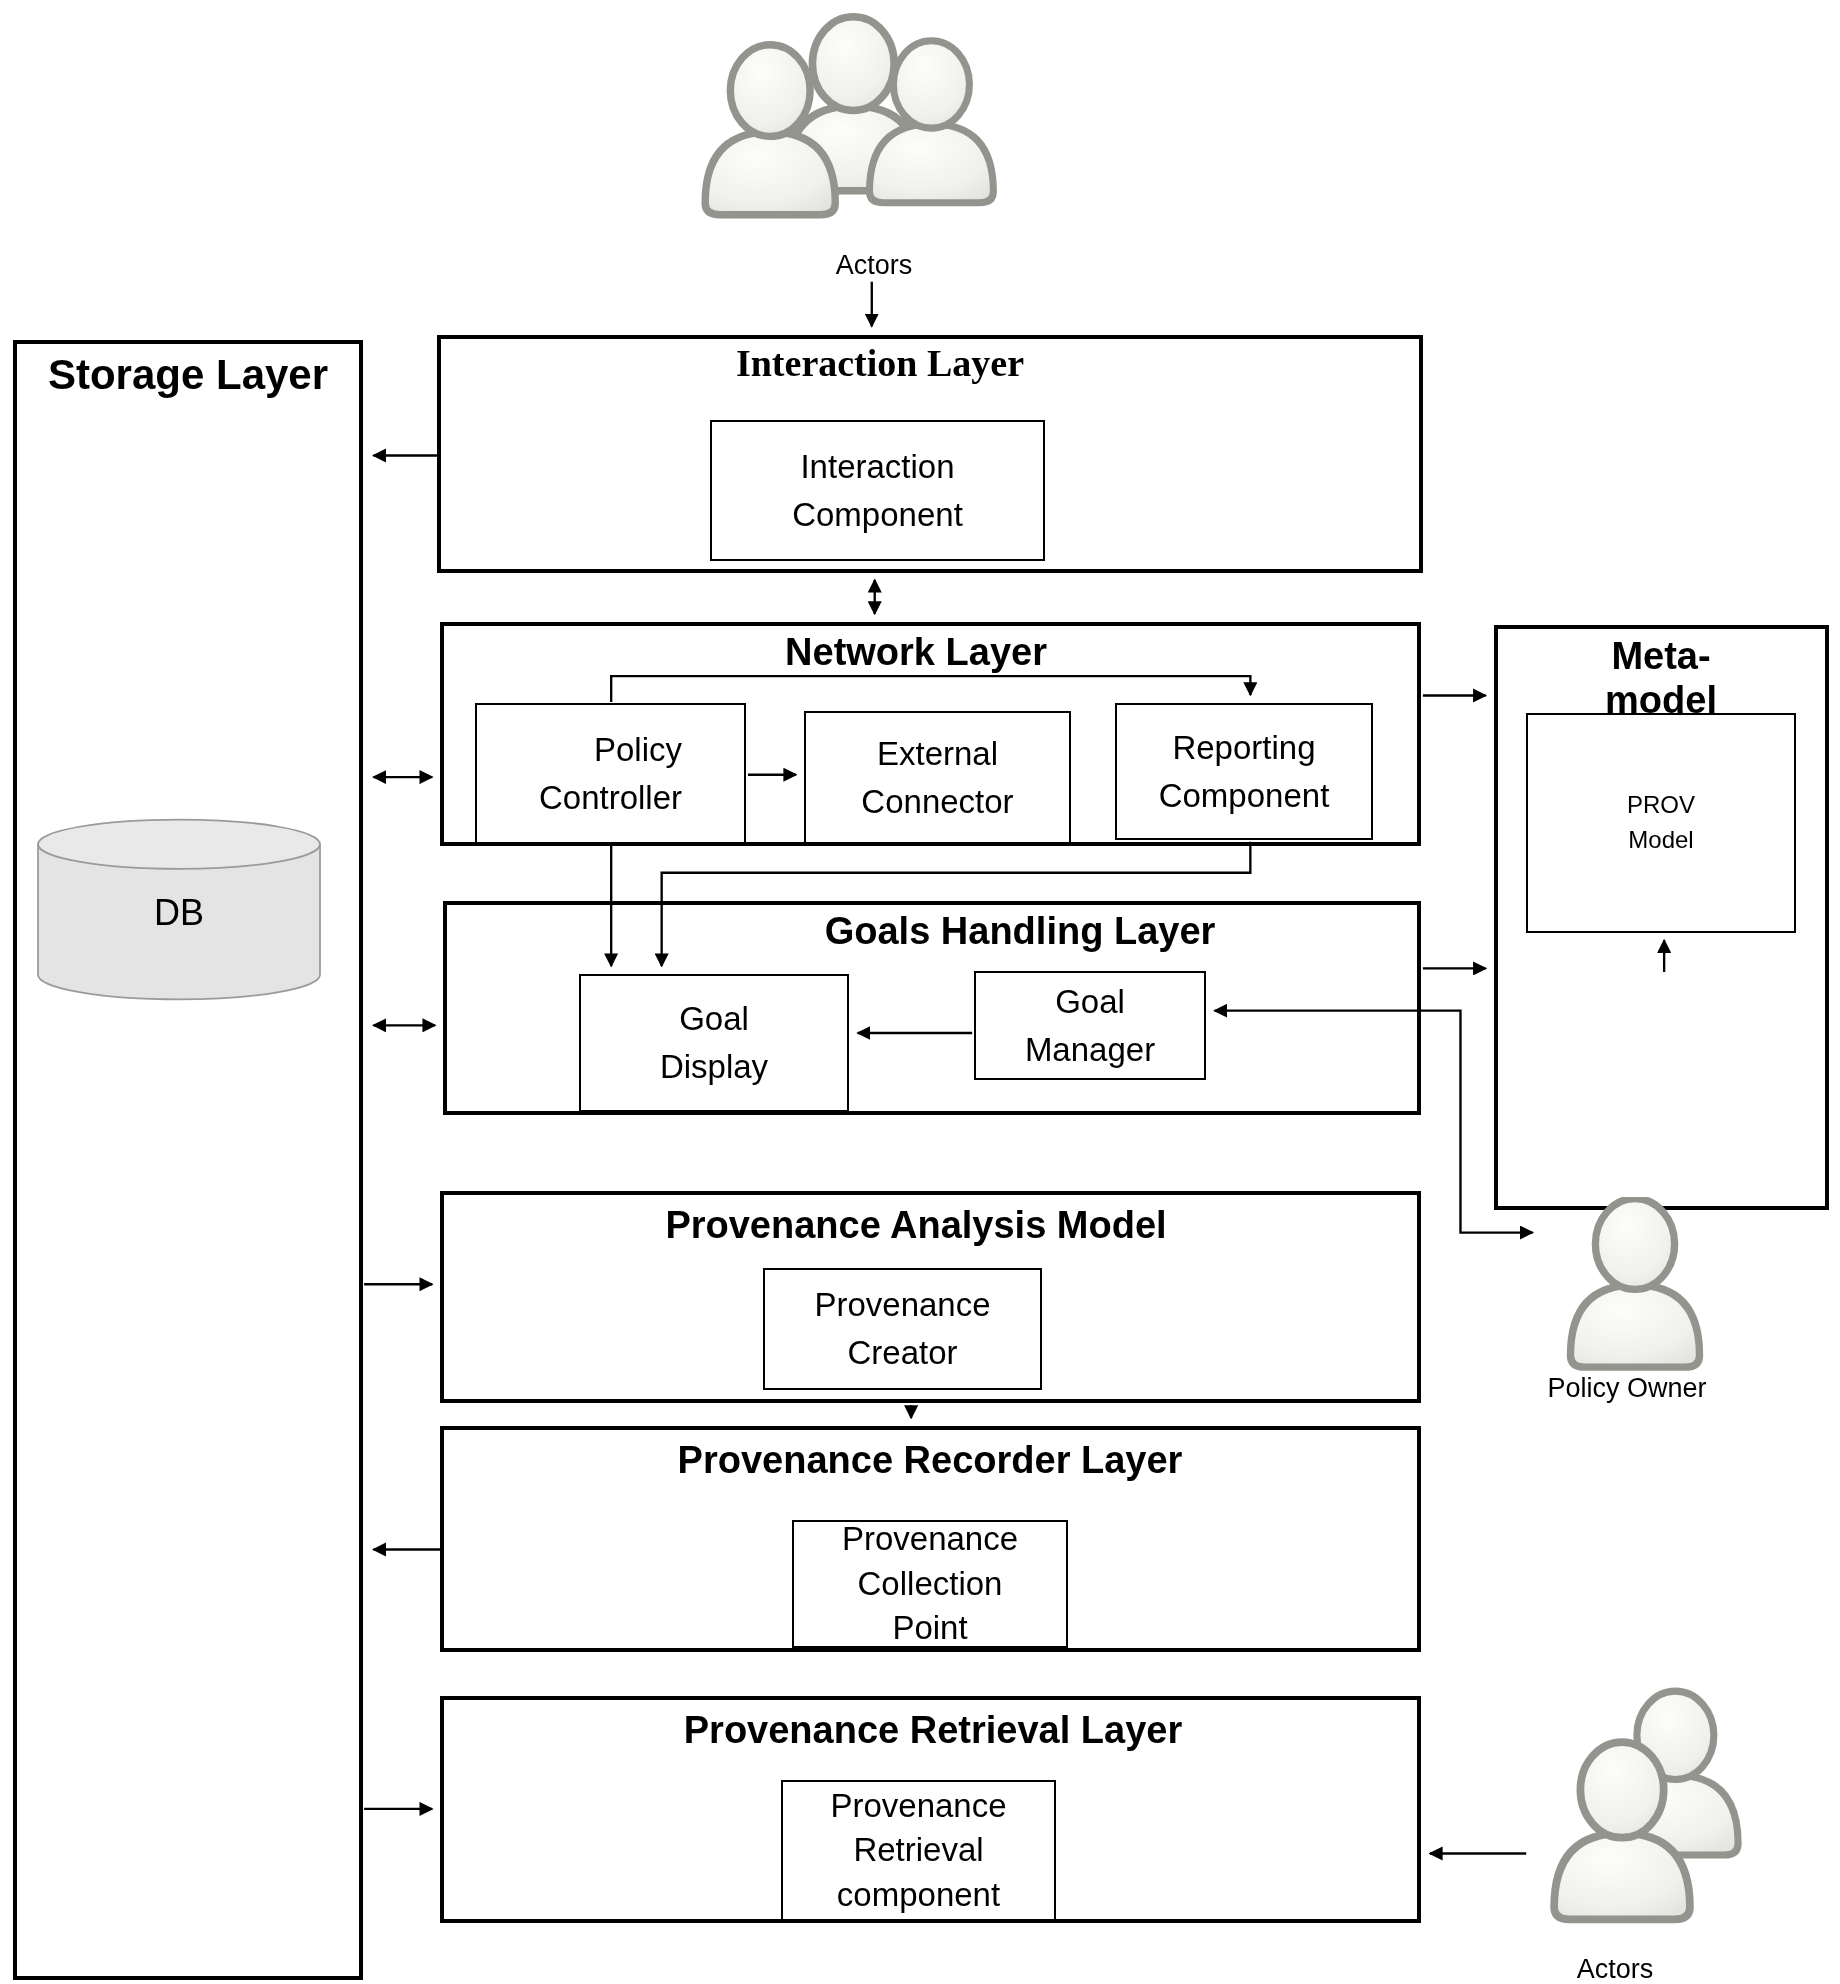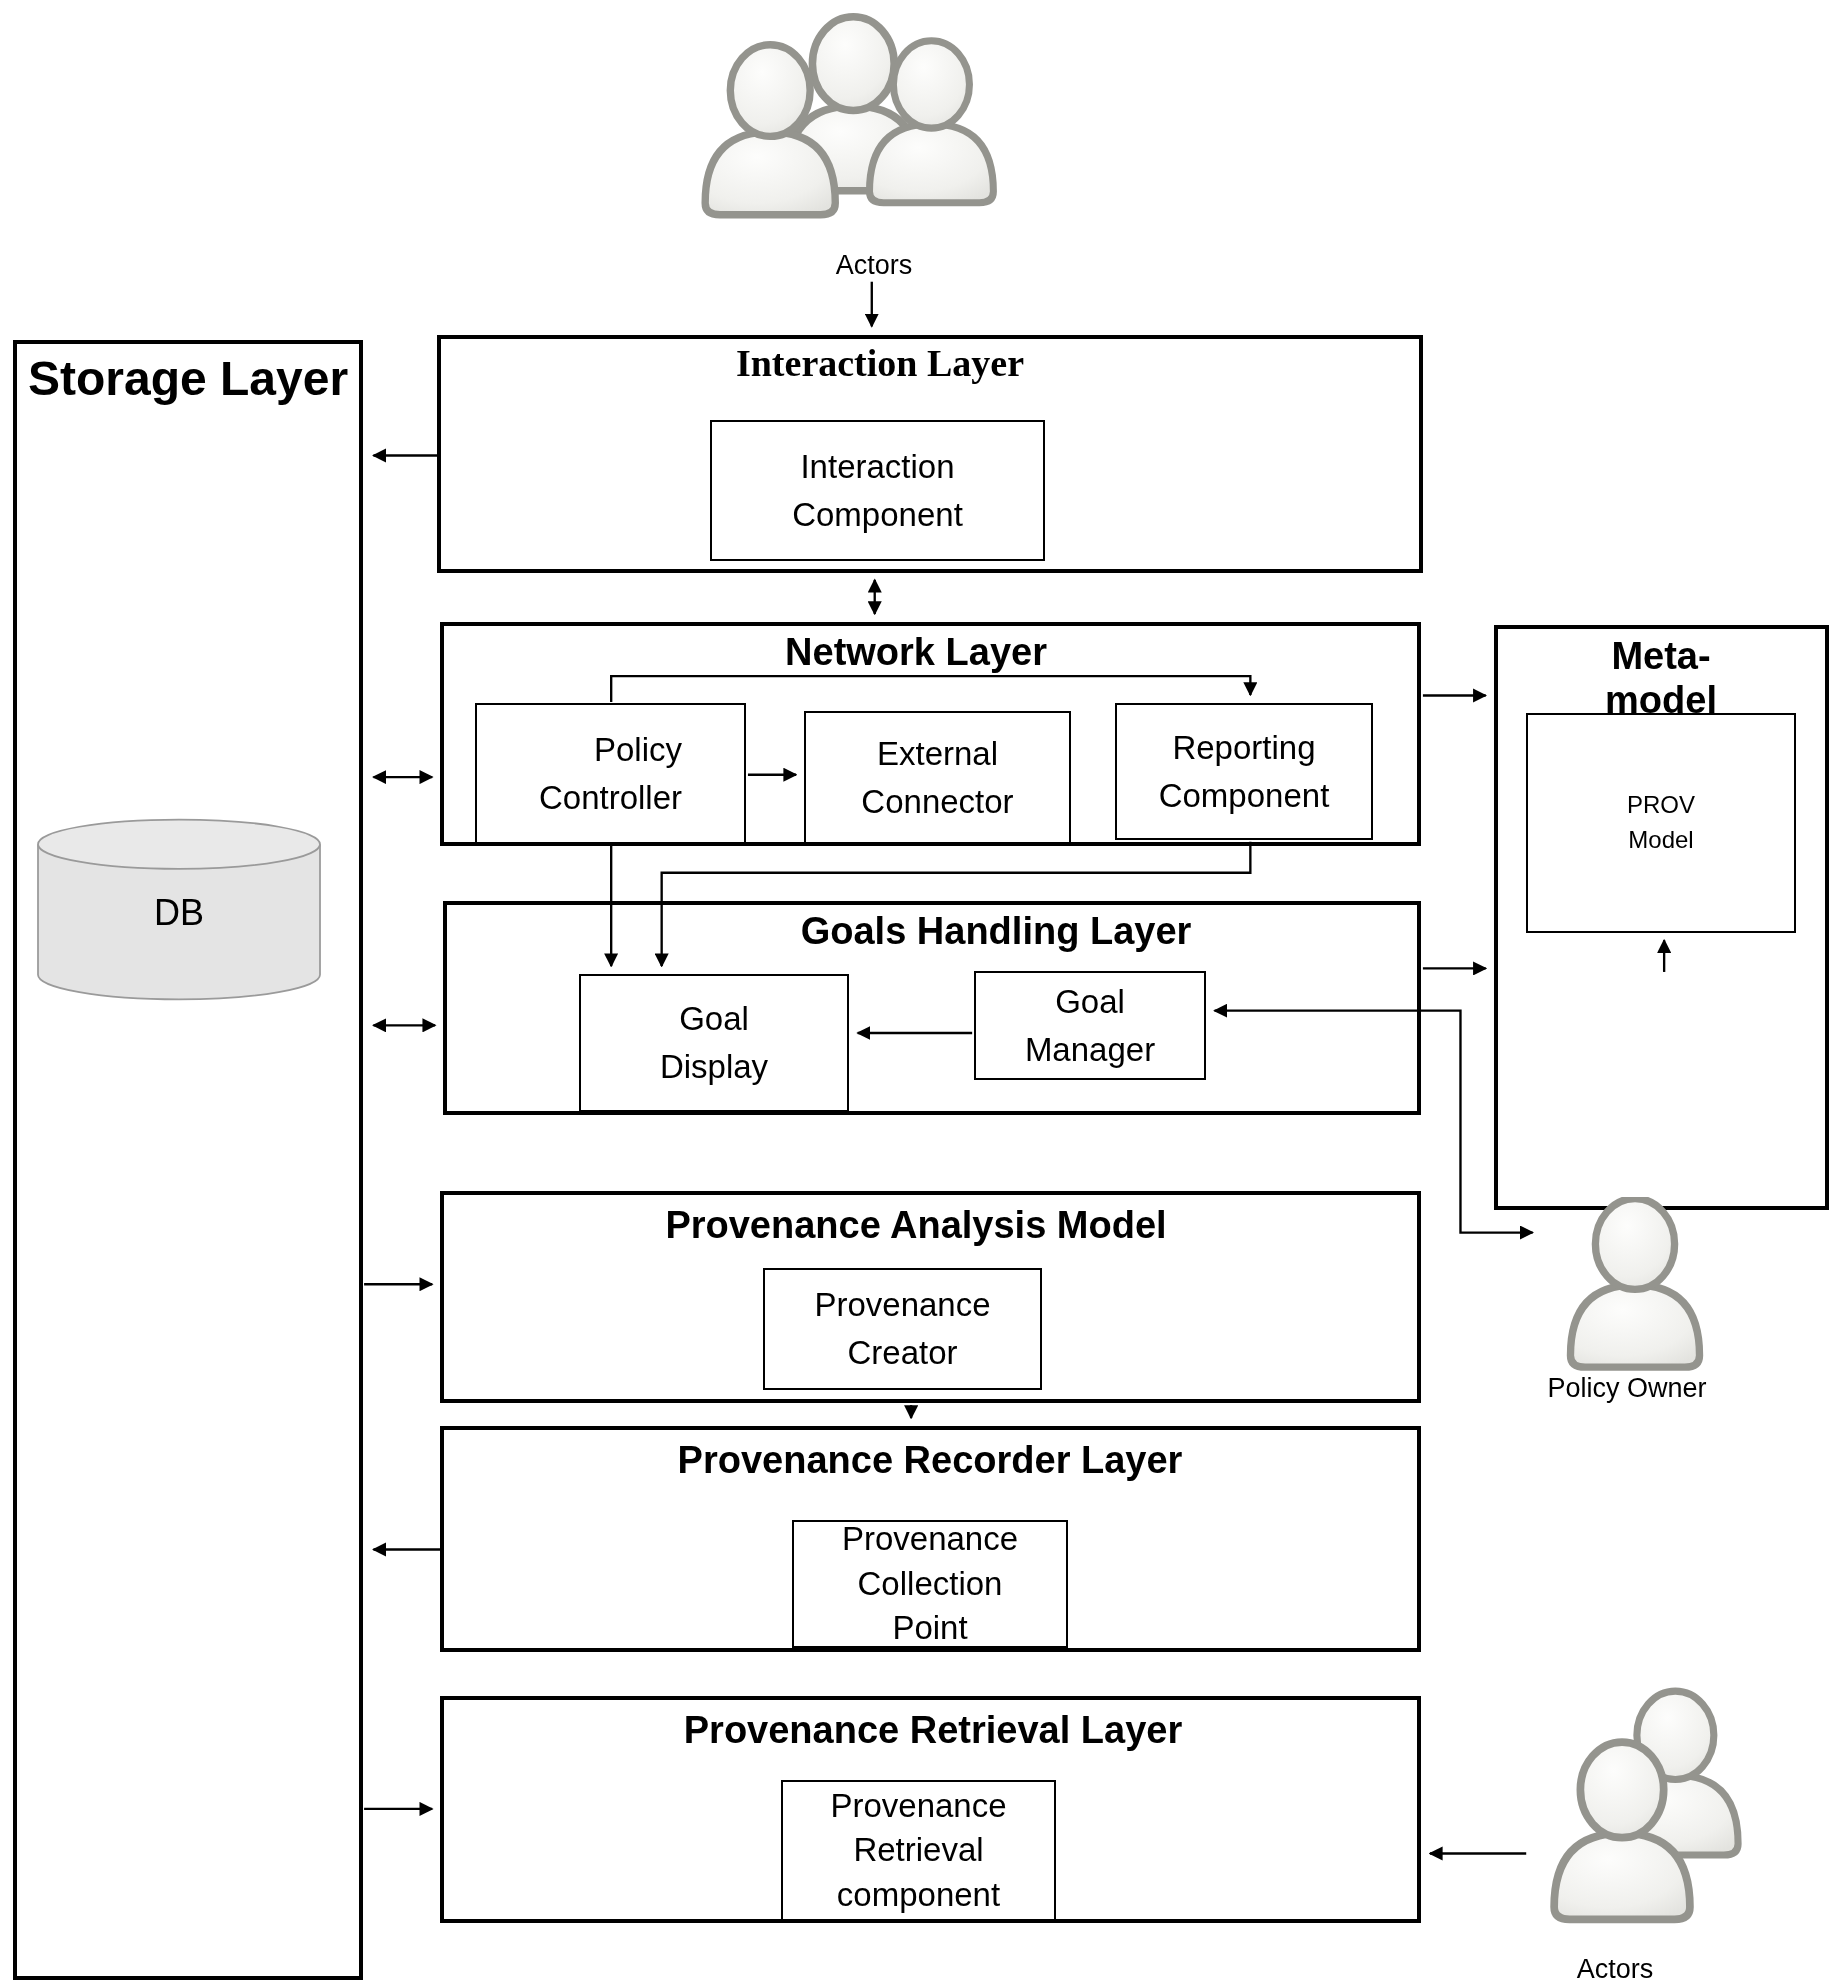--- a/index.html
+++ b/index.html
@@ -17,21 +17,21 @@
   #conn{position:absolute;left:0;top:0;pointer-events:none;}
   .icon{position:absolute;}
   .dbtext{position:absolute;transform:translateX(-50%);font-size:36px;}
 </style>
 </head>
 <body>
 
 <div id="canvas">
 
   <div class="layer" style="left:13px;top:340px;width:350px;height:1640px;"></div>
-  <div class="ltitle" style="left:188px;top:351px;font-size:48px;">Storage Layer</div>
+  <div class="ltitle" style="left:188px;top:351px;font-size:42px;">Storage Layer</div>
 
   <div class="layer" style="left:437px;top:335px;width:986px;height:238px;"></div>
   <div class="ltitle" style="left:880px;top:342px;font-family:Liberation Serif, serif;">Interaction Layer</div>
   <div class="inner" style="left:710px;top:420px;width:335px;height:141px;">Interaction
 Component</div>
 
   <div class="layer" style="left:440px;top:622px;width:981px;height:224px;"></div>
   <div class="ltitle" style="left:916px;top:631px;">Network Layer</div>
   <div class="inner" style="left:475px;top:703px;width:271px;height:141px;text-align:right;">Policy
 Controller</div>
@@ -40,21 +40,21 @@
   <div class="inner" style="left:1115px;top:703px;width:258px;height:137px;">Reporting
 Component</div>
 
   <div class="layer" style="left:1494px;top:625px;width:335px;height:585px;"></div>
   <div class="ltitle" style="left:1661px;top:635px;">Meta-model
 Layer</div>
   <div class="inner" style="left:1526px;top:713px;width:270px;height:220px;font-size:24px;">PROV
 Model</div>
 
   <div class="layer" style="left:443px;top:901px;width:978px;height:214px;"></div>
-  <div class="ltitle" style="left:996px;top:910px;">Goals Handling Layer</div>
+  <div class="ltitle" style="left:1020px;top:910px;">Goals Handling Layer</div>
   <div class="inner" style="left:579px;top:974px;width:270px;height:138px;">Goal
 Display</div>
   <div class="inner" style="left:974px;top:971px;width:232px;height:109px;">Goal
 Manager</div>
 
   <div class="layer" style="left:440px;top:1191px;width:981px;height:212px;"></div>
   <div class="ltitle" style="left:916px;top:1204px;">Provenance Analysis Model</div>
   <div class="inner" style="left:763px;top:1268px;width:279px;height:122px;">Provenance
 Creator</div>
 

